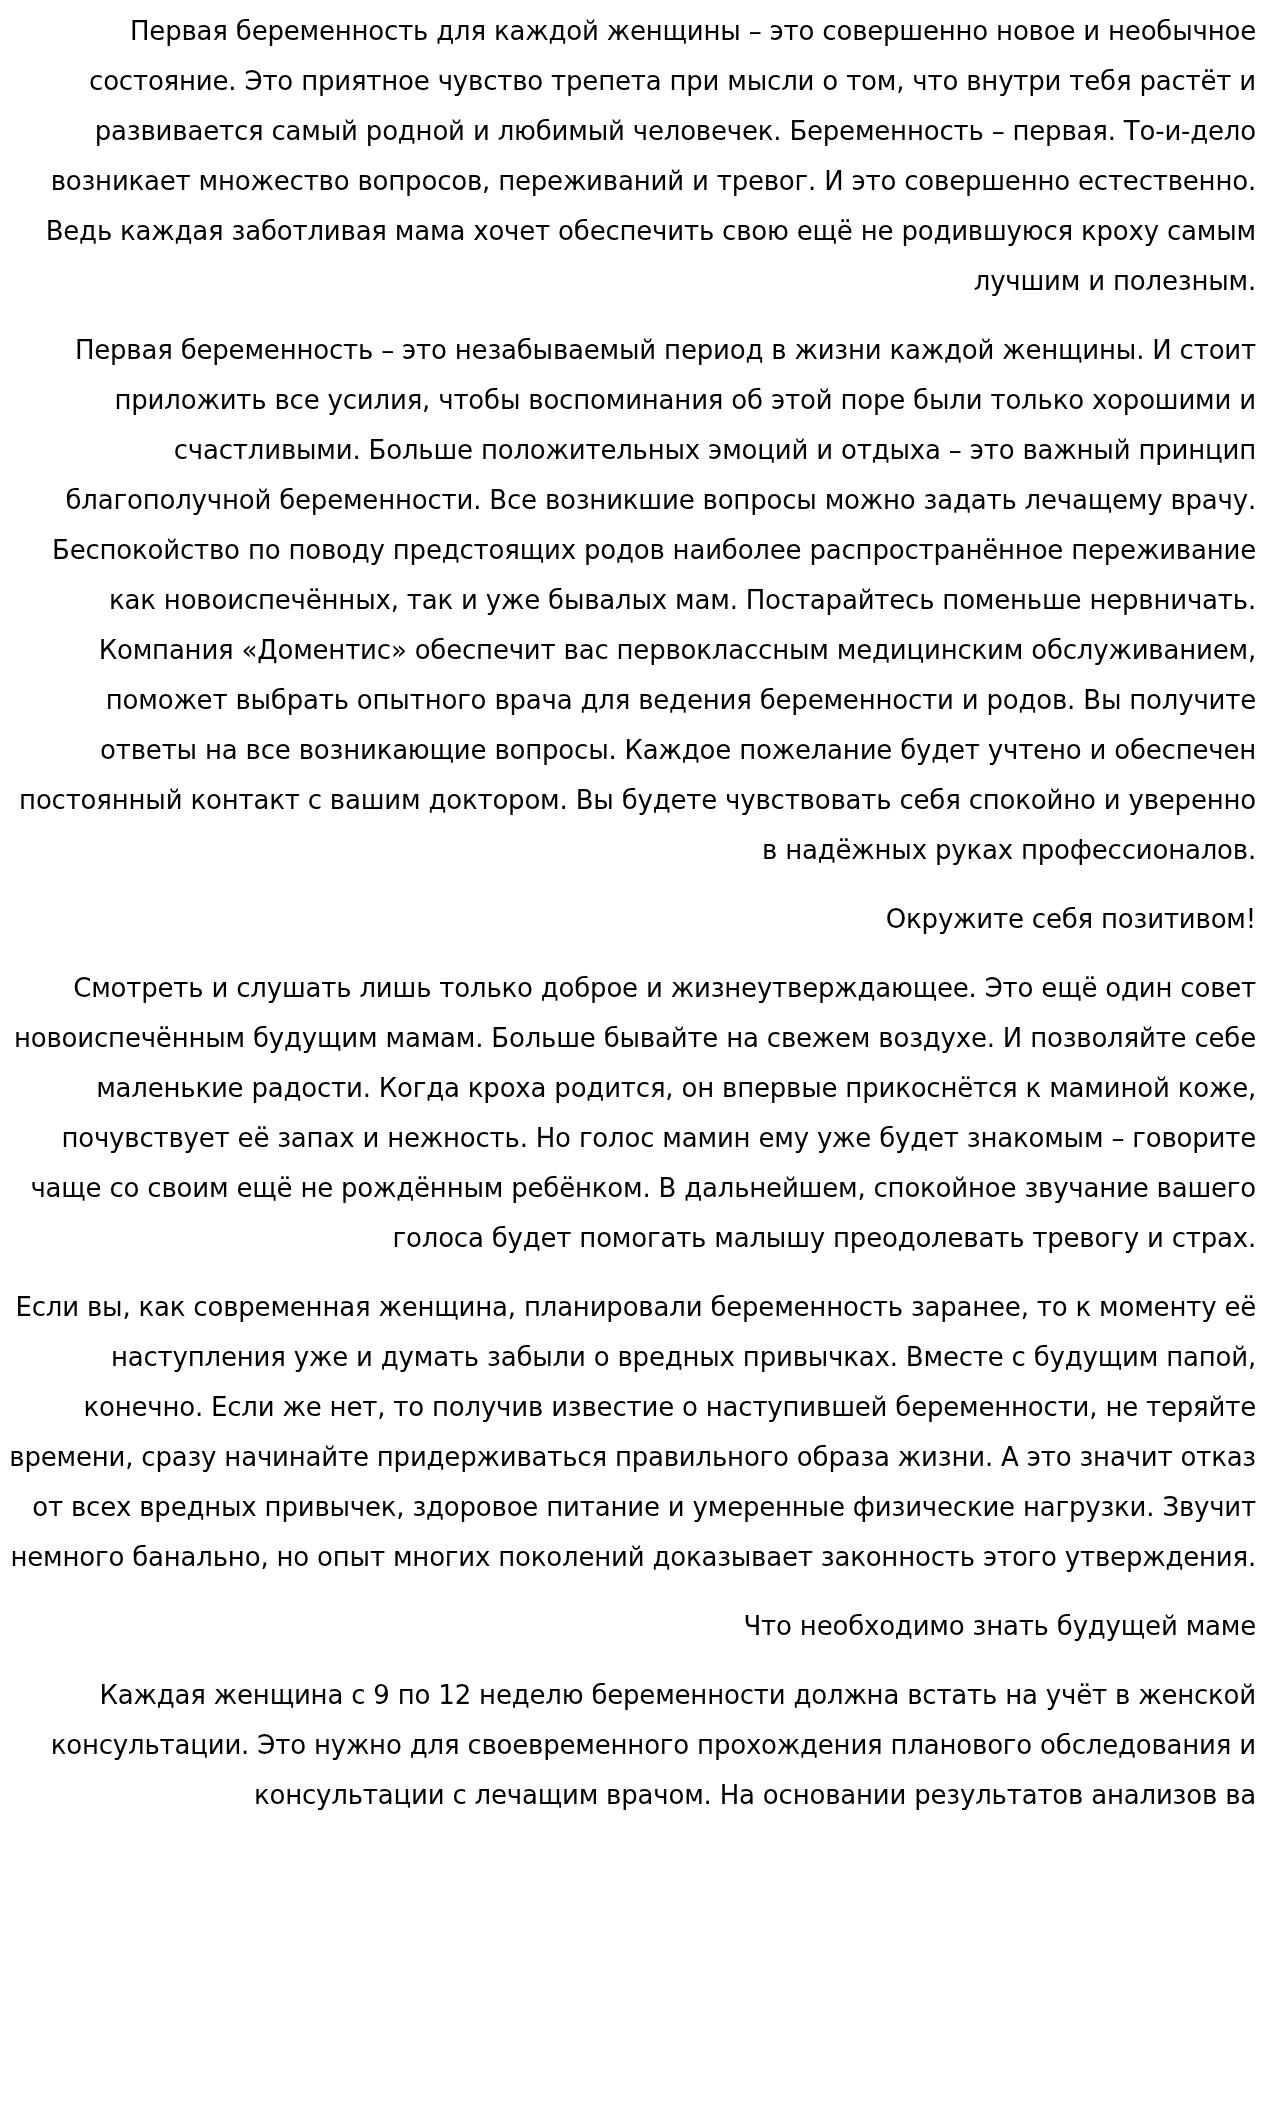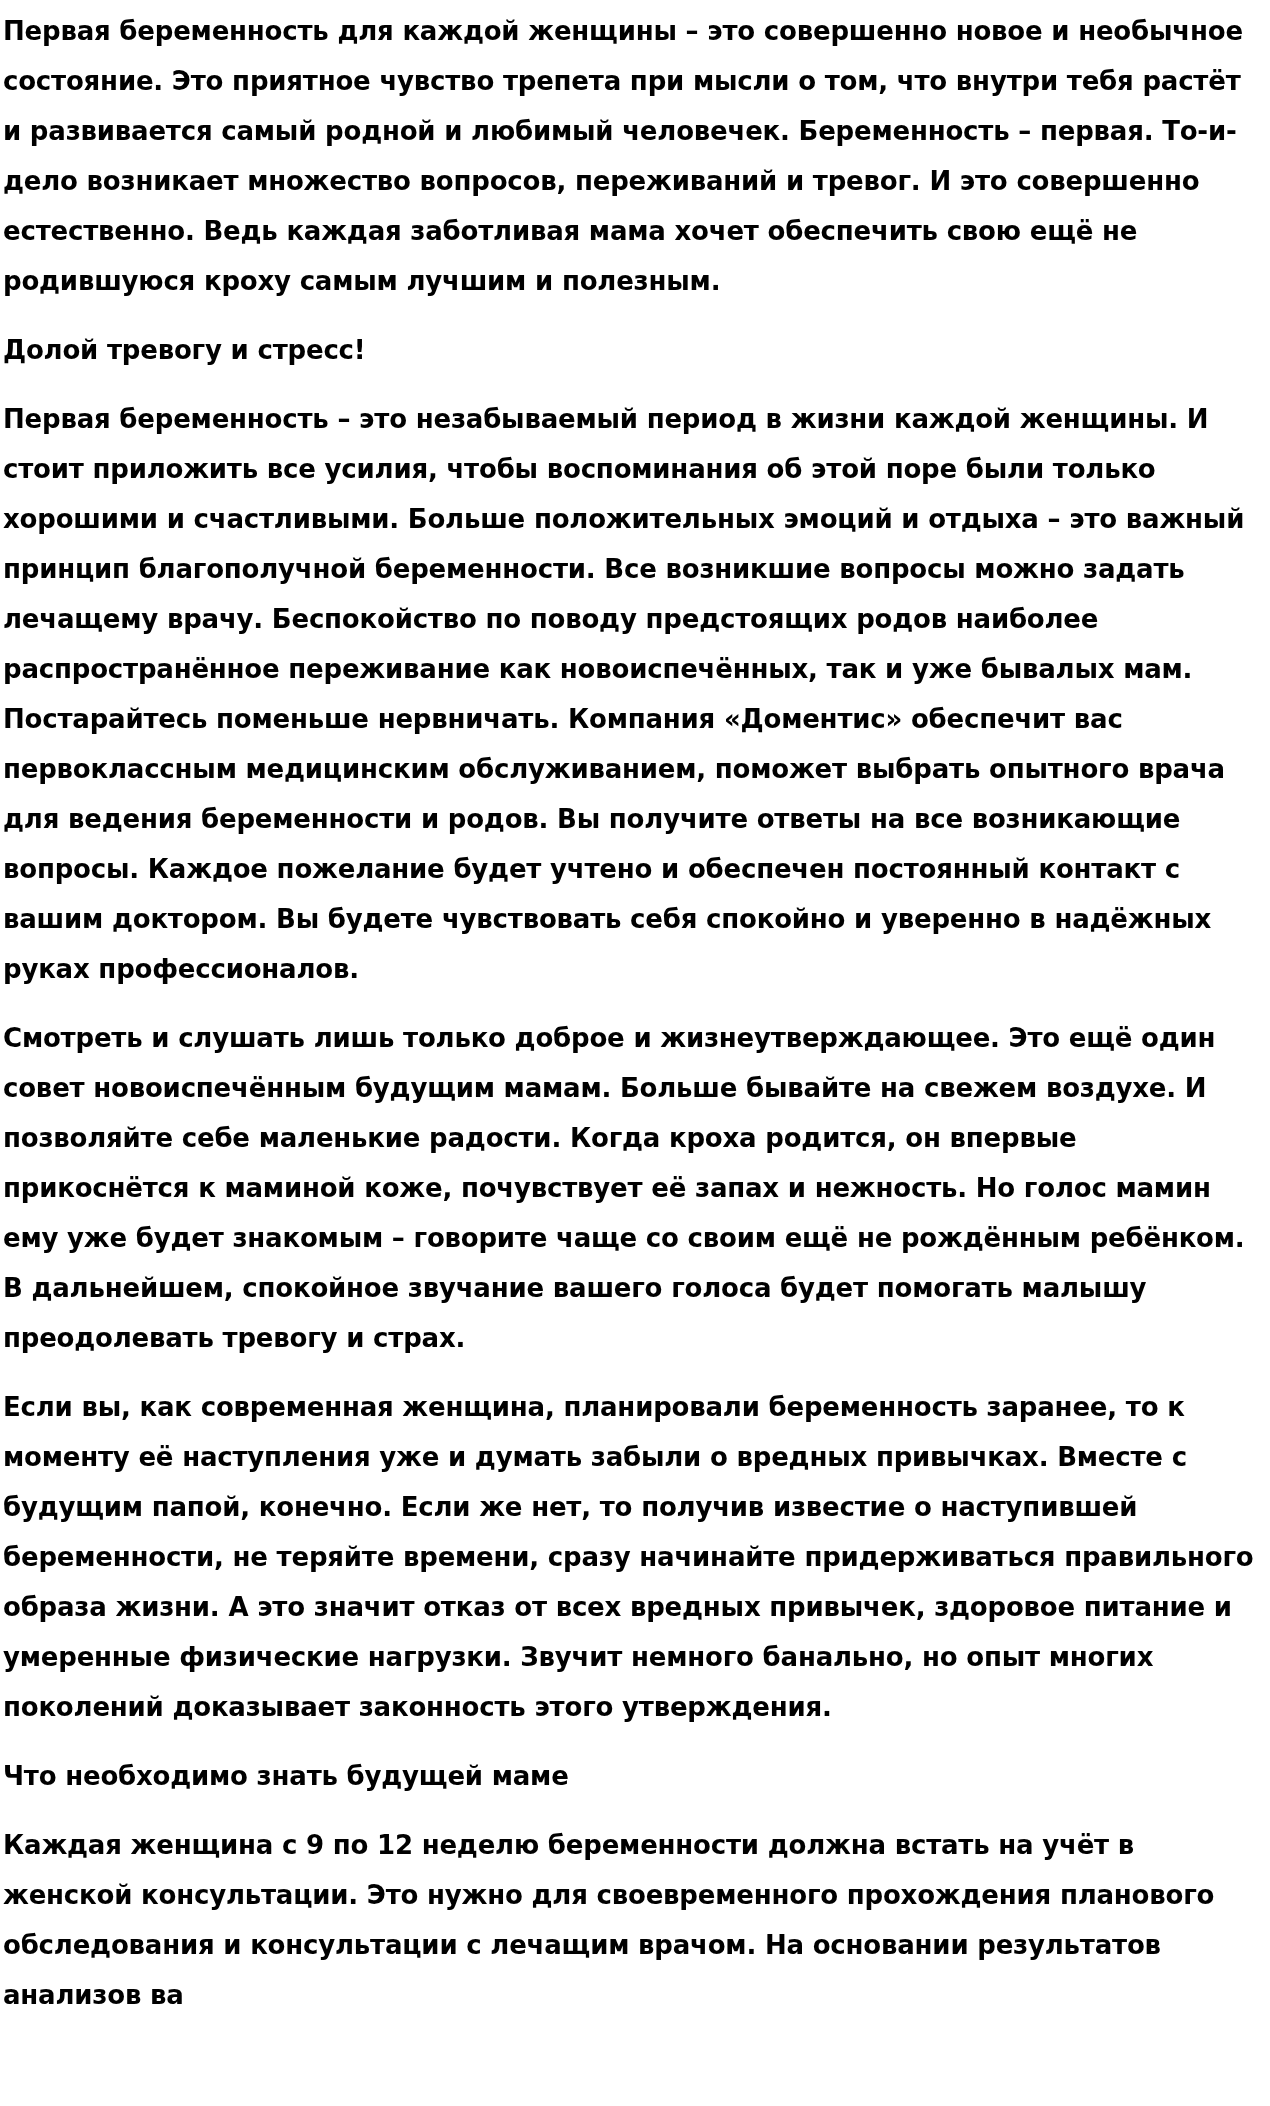--- a/index.html
+++ b/index.html
@@ -18,30 +18,30 @@
     padding: 6px 14px 0 3px;
     font-family: "DejaVu Sans", "Liberation Sans", sans-serif;
     font-size: 26px;
     line-height: 50px;
     color: #000000;
     letter-spacing: -0.2px;
   }
   .doc .block {
     margin: 0 0 19px 0;
     padding: 0;
-    font-weight: 700;
-    text-align: left;
+    font-weight: 400;
+    text-align: right;
     white-space: normal;
     word-spacing: normal;
   }
 </style>
 </head>
 <body>
 
 <div class="doc">
   <p class="block">Первая беременность для каждой женщины – это совершенно новое и необычное состояние. Это приятное чувство трепета при мысли о том, что внутри тебя растёт и развивается самый родной и любимый человечек. Беременность – первая. То-и-дело возникает множество вопросов, переживаний и тревог. И это совершенно естественно. Ведь каждая заботливая мама хочет обеспечить свою ещё не родившуюся кроху самым лучшим и полезным.</p>
-  <p class="block">Долой тревогу и стресс!</p>
   <p class="block">Первая беременность – это незабываемый период в жизни каждой женщины. И стоит приложить все усилия, чтобы воспоминания об этой поре были только хорошими и счастливыми. Больше положительных эмоций и отдыха – это важный принцип благополучной беременности. Все возникшие вопросы можно задать лечащему врачу. Беспокойство по поводу предстоящих родов наиболее распространённое переживание как новоиспечённых, так и уже бывалых мам. Постарайтесь поменьше нервничать. Компания «Доментис» обеспечит вас первоклассным медицинским обслуживанием, поможет выбрать опытного врача для ведения беременности и родов. Вы получите ответы на все возникающие вопросы. Каждое пожелание будет учтено и обеспечен постоянный контакт с вашим доктором. Вы будете чувствовать себя спокойно и уверенно в надёжных руках профессионалов.</p>
+  <p class="block">Окружите себя позитивом!</p>
   <p class="block">Смотреть и слушать лишь только доброе и жизнеутверждающее. Это ещё один совет новоиспечённым будущим мамам. Больше бывайте на свежем воздухе. И позволяйте себе маленькие радости. Когда кроха родится, он впервые прикоснётся к маминой коже, почувствует её запах и нежность. Но голос мамин ему уже будет знакомым – говорите чаще со своим ещё не рождённым ребёнком. В дальнейшем, спокойное звучание вашего голоса будет помогать малышу преодолевать тревогу и страх.</p>
   <p class="block">Если вы, как современная женщина, планировали беременность заранее, то к моменту её наступления уже и думать забыли о вредных привычках. Вместе с будущим папой, конечно. Если же нет, то получив известие о наступившей беременности, не теряйте времени, сразу начинайте придерживаться правильного образа жизни. А это значит отказ от всех вредных привычек, здоровое питание и умеренные физические нагрузки. Звучит немного банально, но опыт многих поколений доказывает законность этого утверждения.</p>
   <p class="block">Что необходимо знать будущей маме</p>
   <p class="block">Каждая женщина с 9 по 12 неделю беременности должна встать на учёт в женской консультации. Это нужно для своевременного прохождения планового обследования и консультации с лечащим врачом. На основании результатов анализов ва</p>
 </div>
 
 </body></html>

